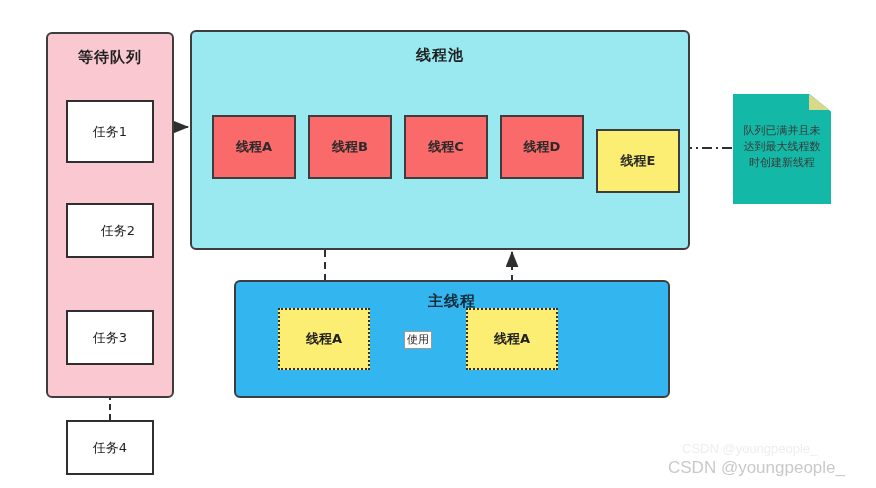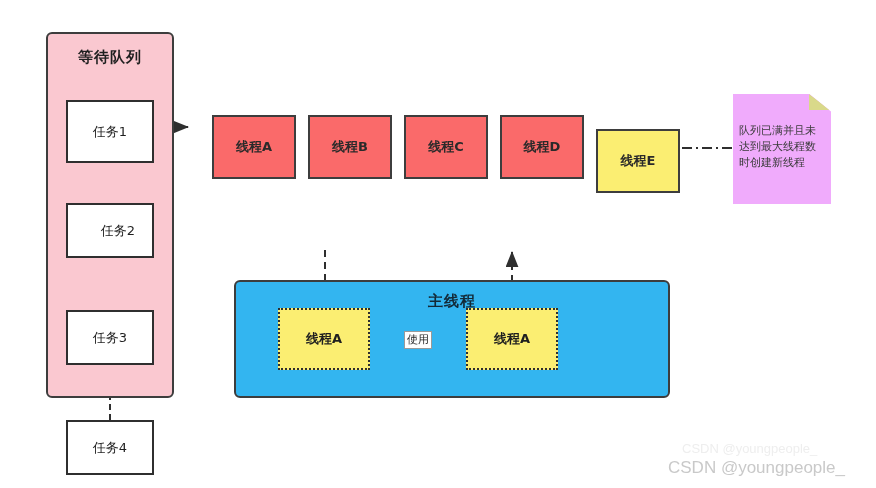--- a/index.html
+++ b/index.html
@@ -89,26 +89,26 @@
   .borrowed-thread {
     background: #FBEE72;
     border: 2px dotted #2f2f2f;
     font-size: 13px;
     font-weight: bold;
   }
 
   
   .note {
     position: absolute;
-    background: #f0abfc;
+    background: #14b8a6;
     box-sizing: border-box;
     font-size: 11px;
     line-height: 1.45;
     color: #3a3a3a;
-    text-align: left;
+    text-align: center;
     display: flex;
     align-items: center;
     justify-content: center;
     padding: 6px 6px 10px 6px;
     clip-path: polygon(0 0, 78% 0, 100% 16%, 100% 100%, 0 100%);
   }
   .note-fold {
     position: absolute;
     top: 0;
     right: 0;
@@ -217,20 +217,23 @@
   </div>
 
   <div class="box task-box" style="left:66px; top:310px; width:88px; height:55px;">
     <span>任务3</span>
   </div>
 
   <div class="box task-box" style="left:66px; top:420px; width:88px; height:55px;">
     <span>任务4</span>
   </div>
 
+  <div class="box pool-panel" style="left:190px; top:30px; width:500px; height:220px;">
+    <div class="panel-title pool-title" style="top:14px;">线程池</div>
+  </div>
 
   <div class="box thread-chip busy" style="left:212px; top:115px; width:84px; height:64px;">
     <span>线程A</span>
   </div>
   <div class="box thread-chip busy" style="left:308px; top:115px; width:84px; height:64px;">
     <span>线程B</span>
   </div>
   <div class="box thread-chip busy" style="left:500px; top:115px; width:84px; height:64px;">
     <span>线程D</span>
   </div>

